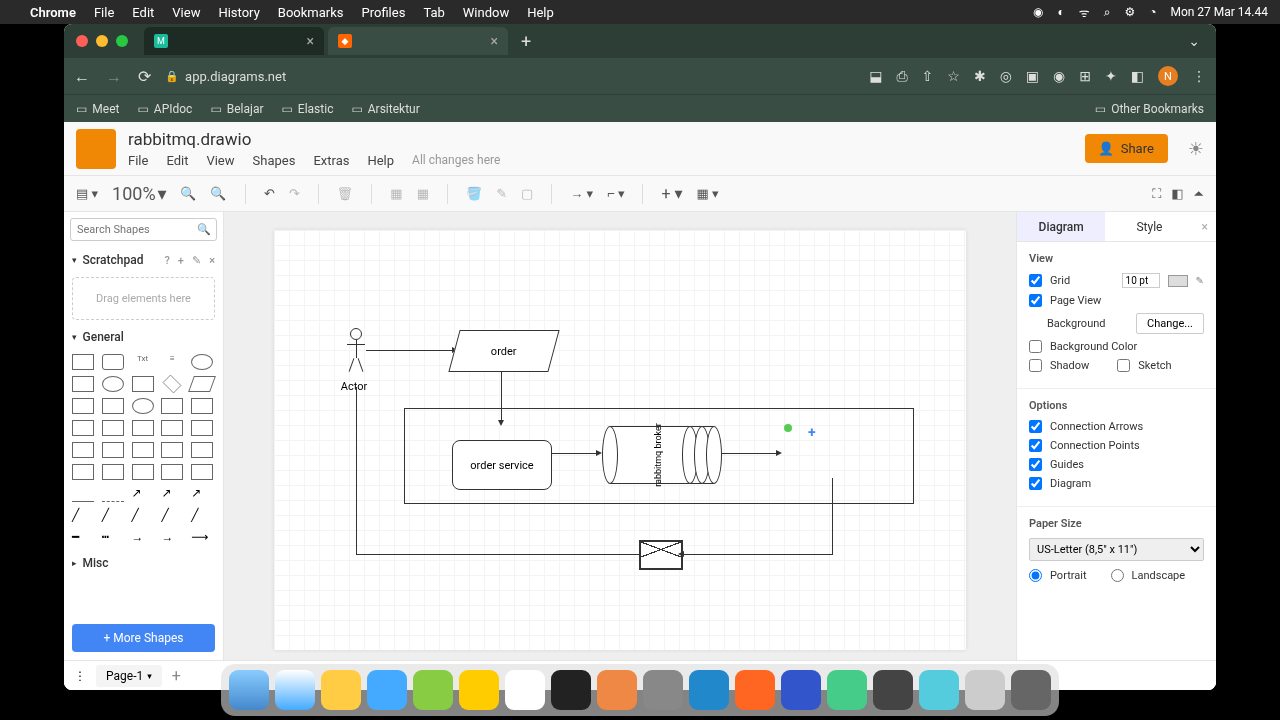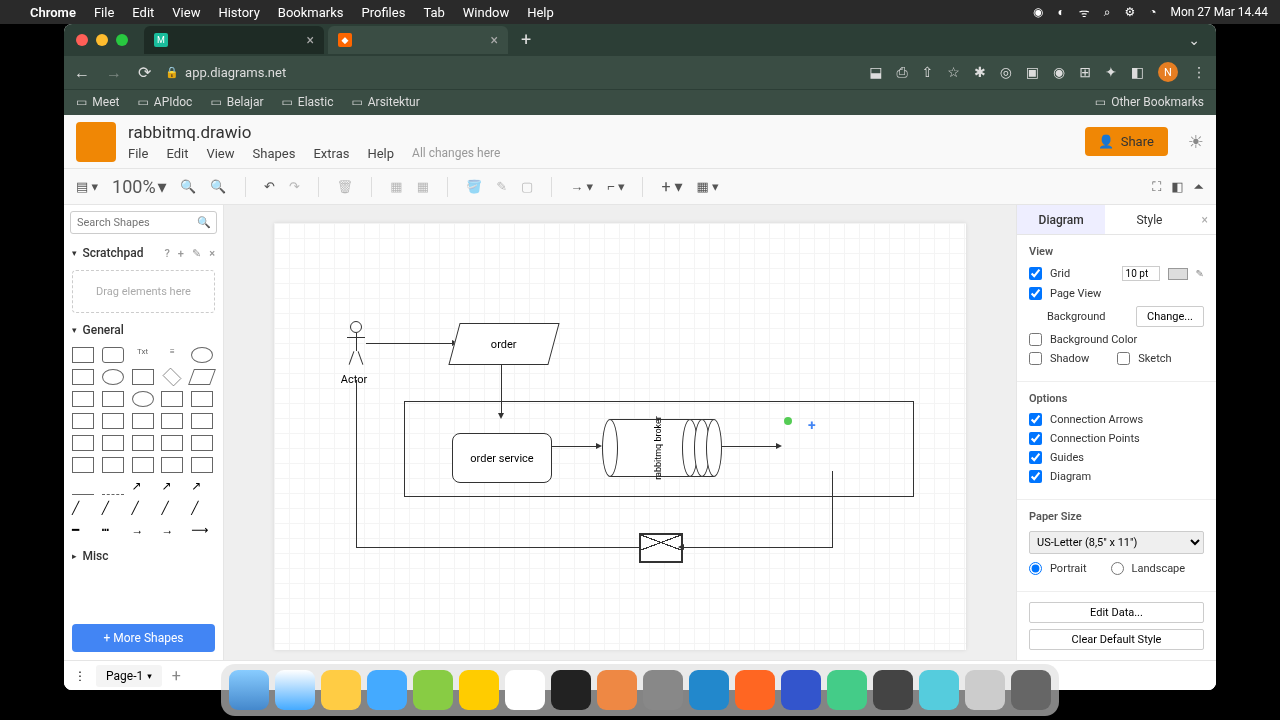--- a/index.html
+++ b/index.html
@@ -448,24 +448,20 @@
         <div class="rp-section" style="border-top:1px solid #eee">
           <div class="rp-h">Paper Size</div>
           <select class="paper-sel"><option>US-Letter (8,5" x 11")</option></select>
           <div class="rp-row" style="margin-top:8px">
               <input type="radio" checked="" style="">
               <span>Portrait</span>
               <input type="radio" style="margin-left: 16px;">
               <span>Landscape</span>
             </div>
         </div>
-        <div class="rp-section" style="border-top:1px solid #eee;display:flex;flex-direction:column;gap:6px">
-          <button class="edit-btn">Edit Data...</button>
-          <button class="edit-btn">Clear Default Style</button>
-        </div>
       </div>
     </div>
 
     <div class="bottom-bar">
       <span>⋮</span>
       <div class="page-tab">
           <span>Page-1</span> 
           <span style="font-size:9px">▾</span>
         </div>
       <span style="font-size:16px;color:#888">+</span>

